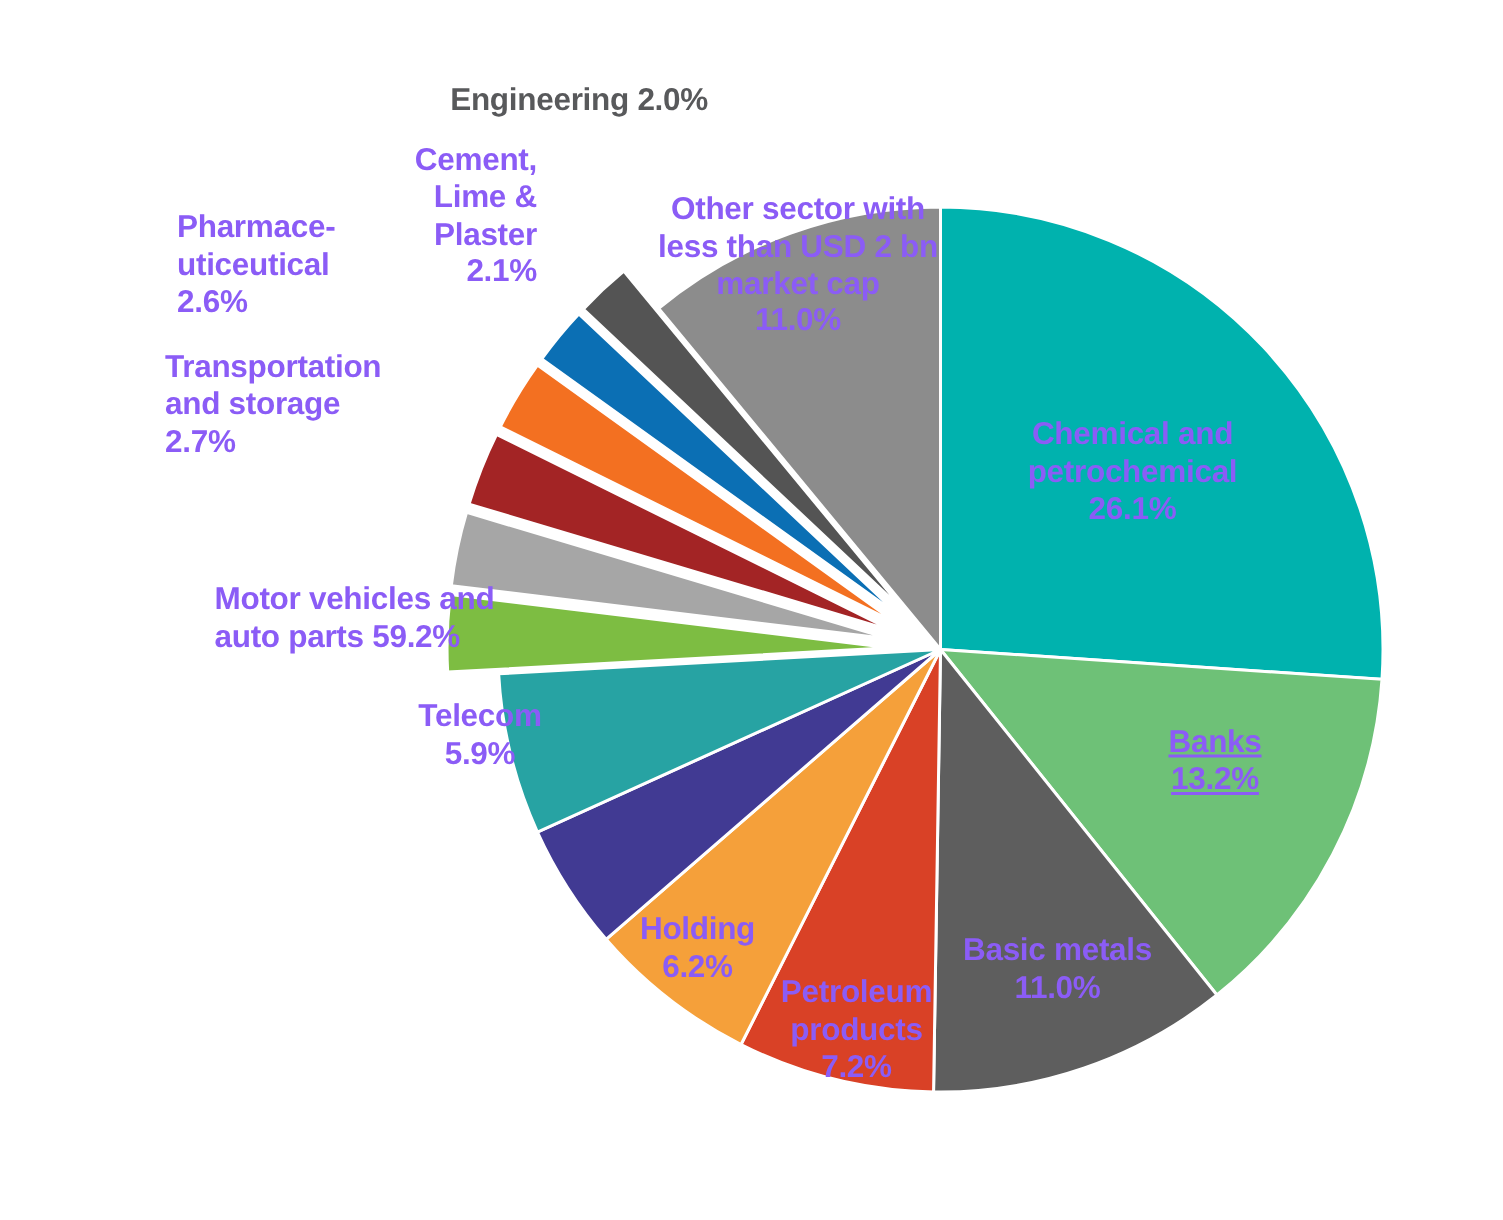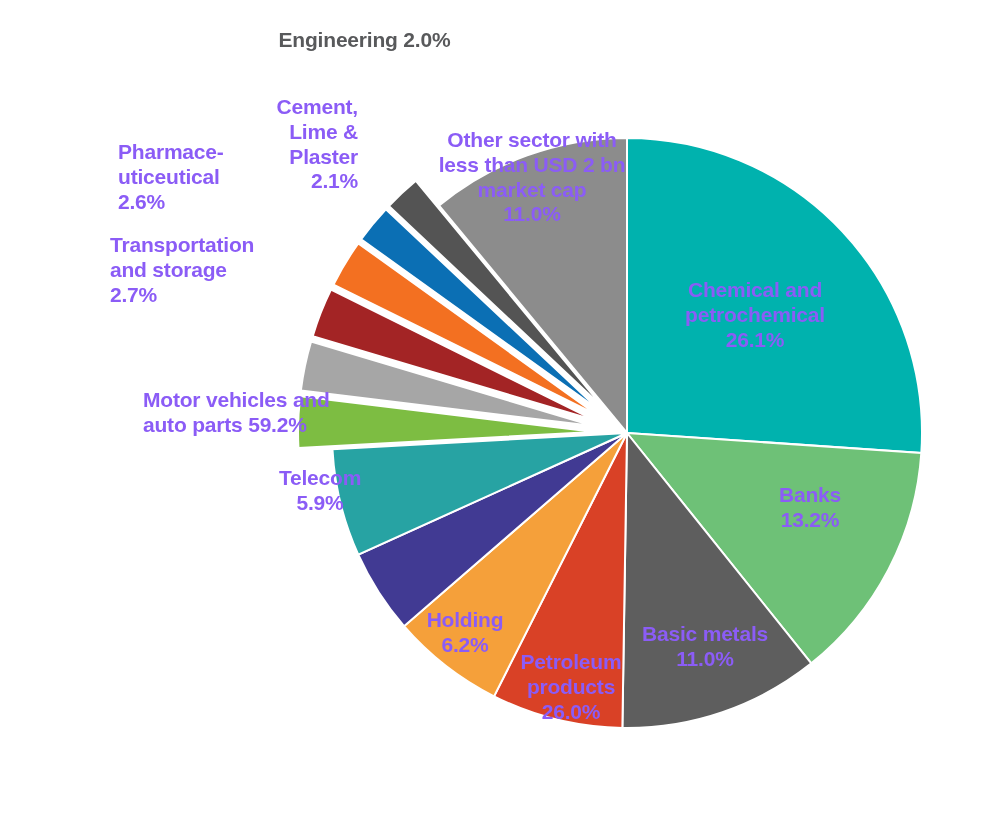--- a/index.html
+++ b/index.html
@@ -33,33 +33,33 @@
     line-height: 1.18;
     text-align: center;
     white-space: pre-line;
     letter-spacing: -0.2px;
     pointer-events: none;
   }
   .slice-label.outside {
     color: #58595b;
   }
   .lbl-chemical   { left: 655px; top: 278px; width: 200px; }
-  .lbl-banks      { left: 745px; top: 483px; width: 130px; }
+  .lbl-banks      { left: 745px; top: 483px; width: 130px; text-decoration: underline; }
   .lbl-basic      { left: 620px; top: 622px; width: 170px; }
   .lbl-petroleum  { left: 496px; top: 650px; width: 150px; }
   .lbl-holding    { left: 405px; top: 608px; width: 120px; }
   .lbl-metalic    { left: 305px; top: 560px; width: 150px; }
   .lbl-telecom    { left: 250px; top: 466px; width: 140px; }
   .lbl-motor      { left: 143px; top: 388px; width: 215px; text-align: left; }
   .lbl-investment { left: 92px; top: 300px; width: 210px; text-align: left; color:#ffffff; }
   .lbl-transport  { left: 110px; top: 233px; width: 225px; text-align: left; }
   .lbl-pharma     { left: 118px; top: 140px; width: 175px; text-align: left; }
   .lbl-cement     { left: 228px; top: 95px; width: 130px; text-align: right; }
   .lbl-other      { left: 432px; top: 128px; width: 200px; }
-  .lbl-engineering{ left: 257px; top: 28px; width: 215px; text-align: center; }
+  .lbl-engineering{ left: 257px; top: 55px; width: 215px; text-align: right; }
 </style>
 </head>
 <body>
 
 <div id="chart-root">
 
   <svg id="pie-svg" viewBox="0 0 1002 813">
     <g id="slices-group">
         <path d="M 627.00 433.00 L 627.00 138.00 A 295 295 0 0 1 921.33 452.89 Z" fill="#00b2ae" stroke="#ffffff" stroke-width="2"></path>
         <path d="M 627.00 433.00 L 921.33 452.89 A 295 295 0 0 1 811.29 663.35 Z" fill="#6ec177" stroke="#ffffff" stroke-width="2"></path>
@@ -80,21 +80,21 @@
 
   <div class="slice-label lbl-chemical">Chemical and
 petrochemical
 26.1%</div>
   <div class="slice-label lbl-banks">Banks
 13.2%</div>
   <div class="slice-label lbl-basic">Basic metals
 11.0%</div>
   <div class="slice-label lbl-petroleum">Petroleum
 products
-26.0%</div>
+7.2%</div>
   <div class="slice-label lbl-holding">Holding
 6.2%</div>
   <div class="slice-label lbl-telecom">Telecom
 5.9%</div>
   <div class="slice-label lbl-motor">Motor vehicles and
 auto parts  59.2%</div>
   <div class="slice-label lbl-investment">Investment
 companies  2.7%</div>
   <div class="slice-label lbl-transport">Transportation
 and storage

